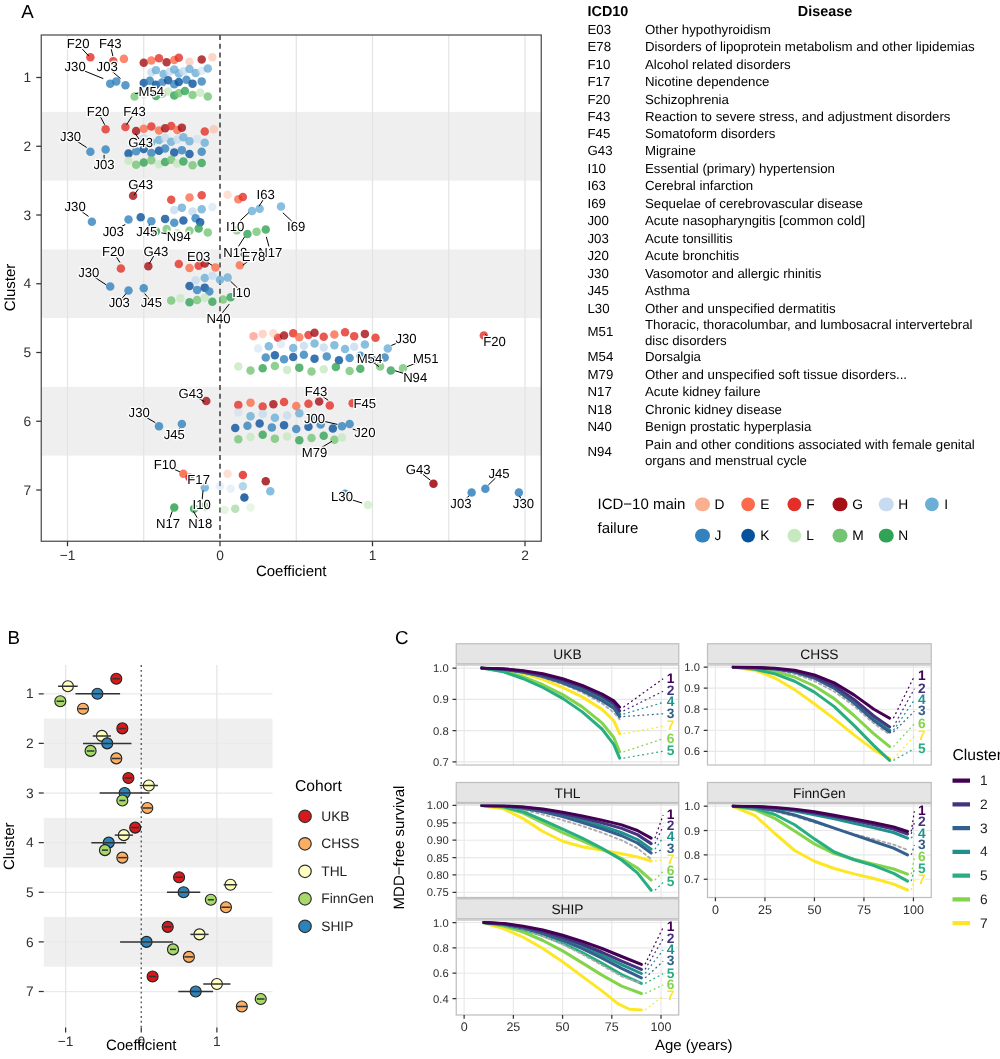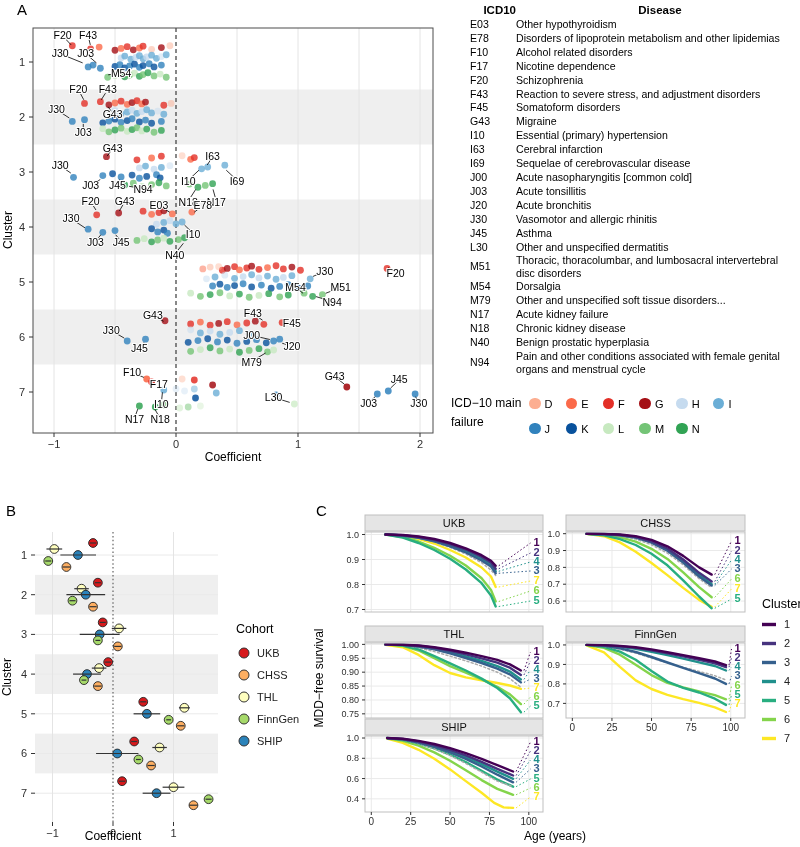--- a/index.html
+++ b/index.html
@@ -2,27 +2,27 @@
 <html><head>
 <meta charset="utf-8">
 <style>
   html,body{margin:0;padding:0;background:#fff;}
   #fig{position:relative;width:800px;height:847px;background:#fff;overflow:hidden;
        font-family:"Liberation Sans",sans-serif;color:#000;}
   svg{position:absolute;}
   .plabel{position:absolute;font-size:15px;font-weight:500;color:#000;}
   #icd{position:absolute;left:460px;top:1px;width:344px;}
   .icd-head{display:flex;align-items:center;font-weight:bold;font-size:11.5px;height:17px;}
-  .icd-head .c1{margin-left:10px;width:46px;text-align:right;}
+  .icd-head .c1{margin-left:10px;width:46px;text-align:left;}
   .icd-head .c2{flex:1;text-align:center;}
   .icd-row{display:flex;align-items:center;font-size:10.6px;line-height:13.9px;}
   .icd-row .code{margin-left:10px;width:46px;flex:0 0 46px;}
   .icd-row .dis{flex:1;white-space:nowrap;}
   .icd-row .dis .sub{line-height:13px;}
-  #catleg{position:absolute;left:433px;top:392px;width:340px;height:62px;}
+  #catleg{position:absolute;left:460px;top:392px;width:340px;height:62px;}
   #catleg .title{position:absolute;left:18px;top:2px;font-size:12px;line-height:19px;}
   .catrow{position:absolute;left:96px;display:flex;}
   .catitem{width:36.8px;height:23px;display:flex;align-items:center;}
   .catdot{width:11.5px;height:11.5px;border-radius:50%;flex:0 0 11.5px;}
   .catlab{margin-left:4px;font-size:11px;}
 </style>
 </head>
 <body>
 
 <div id="fig">

